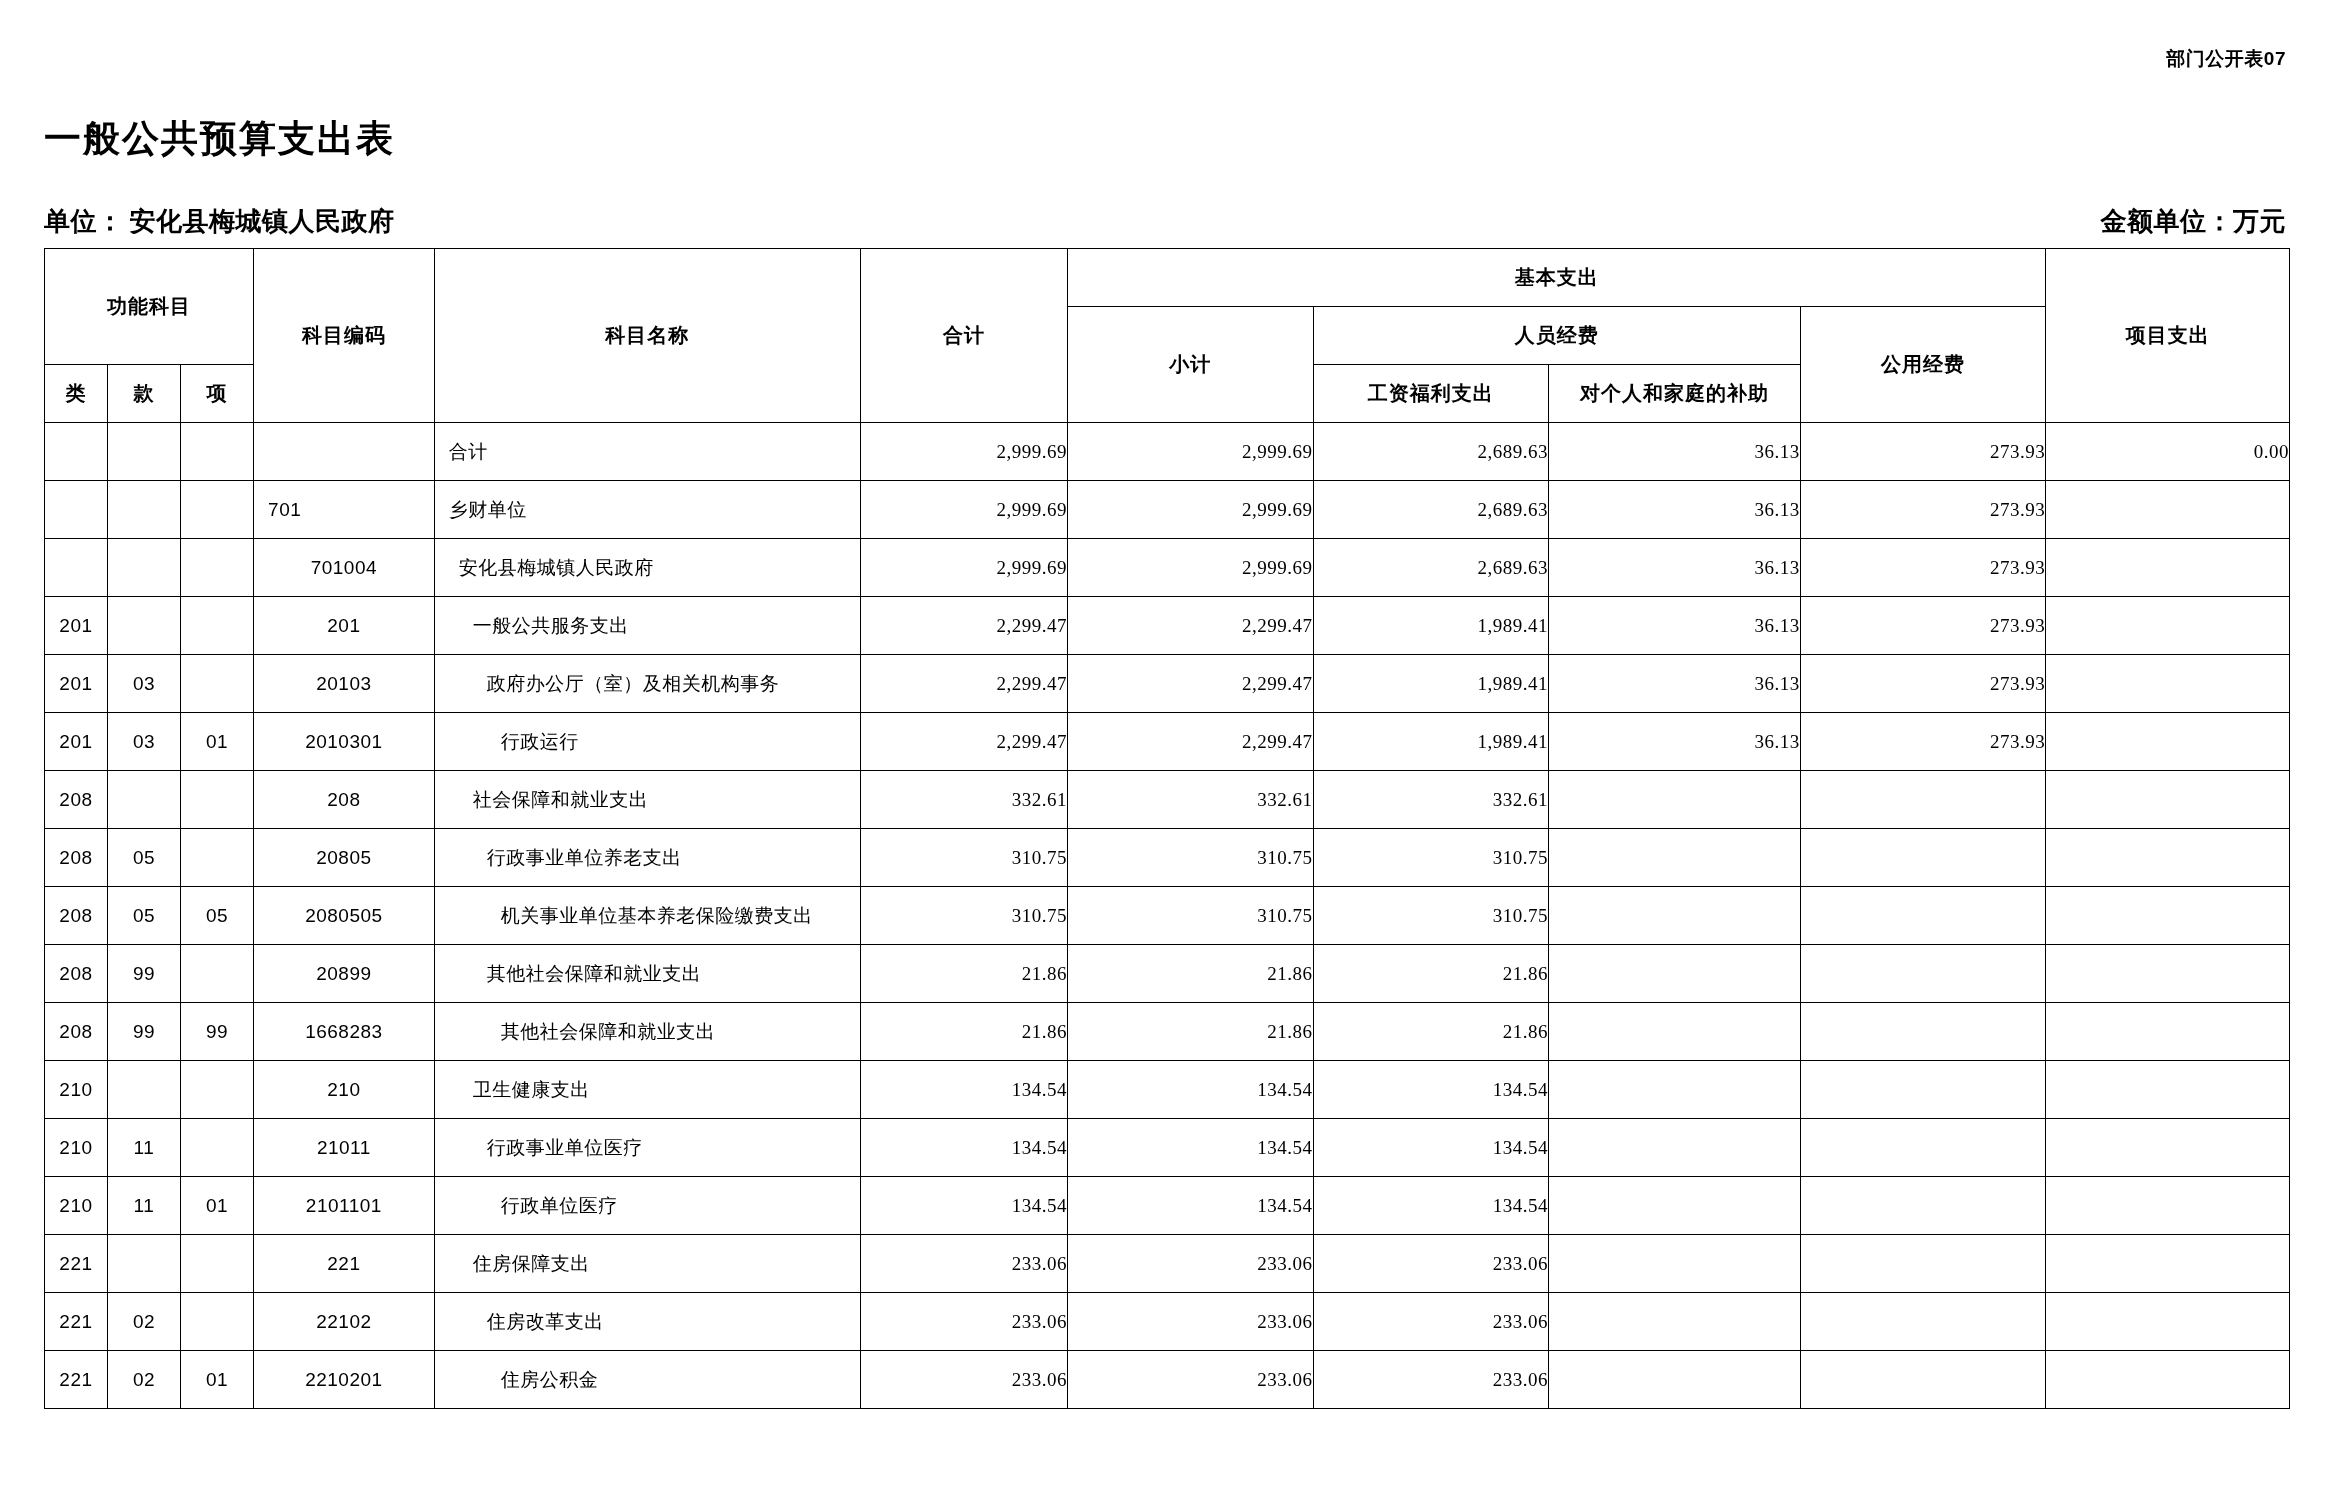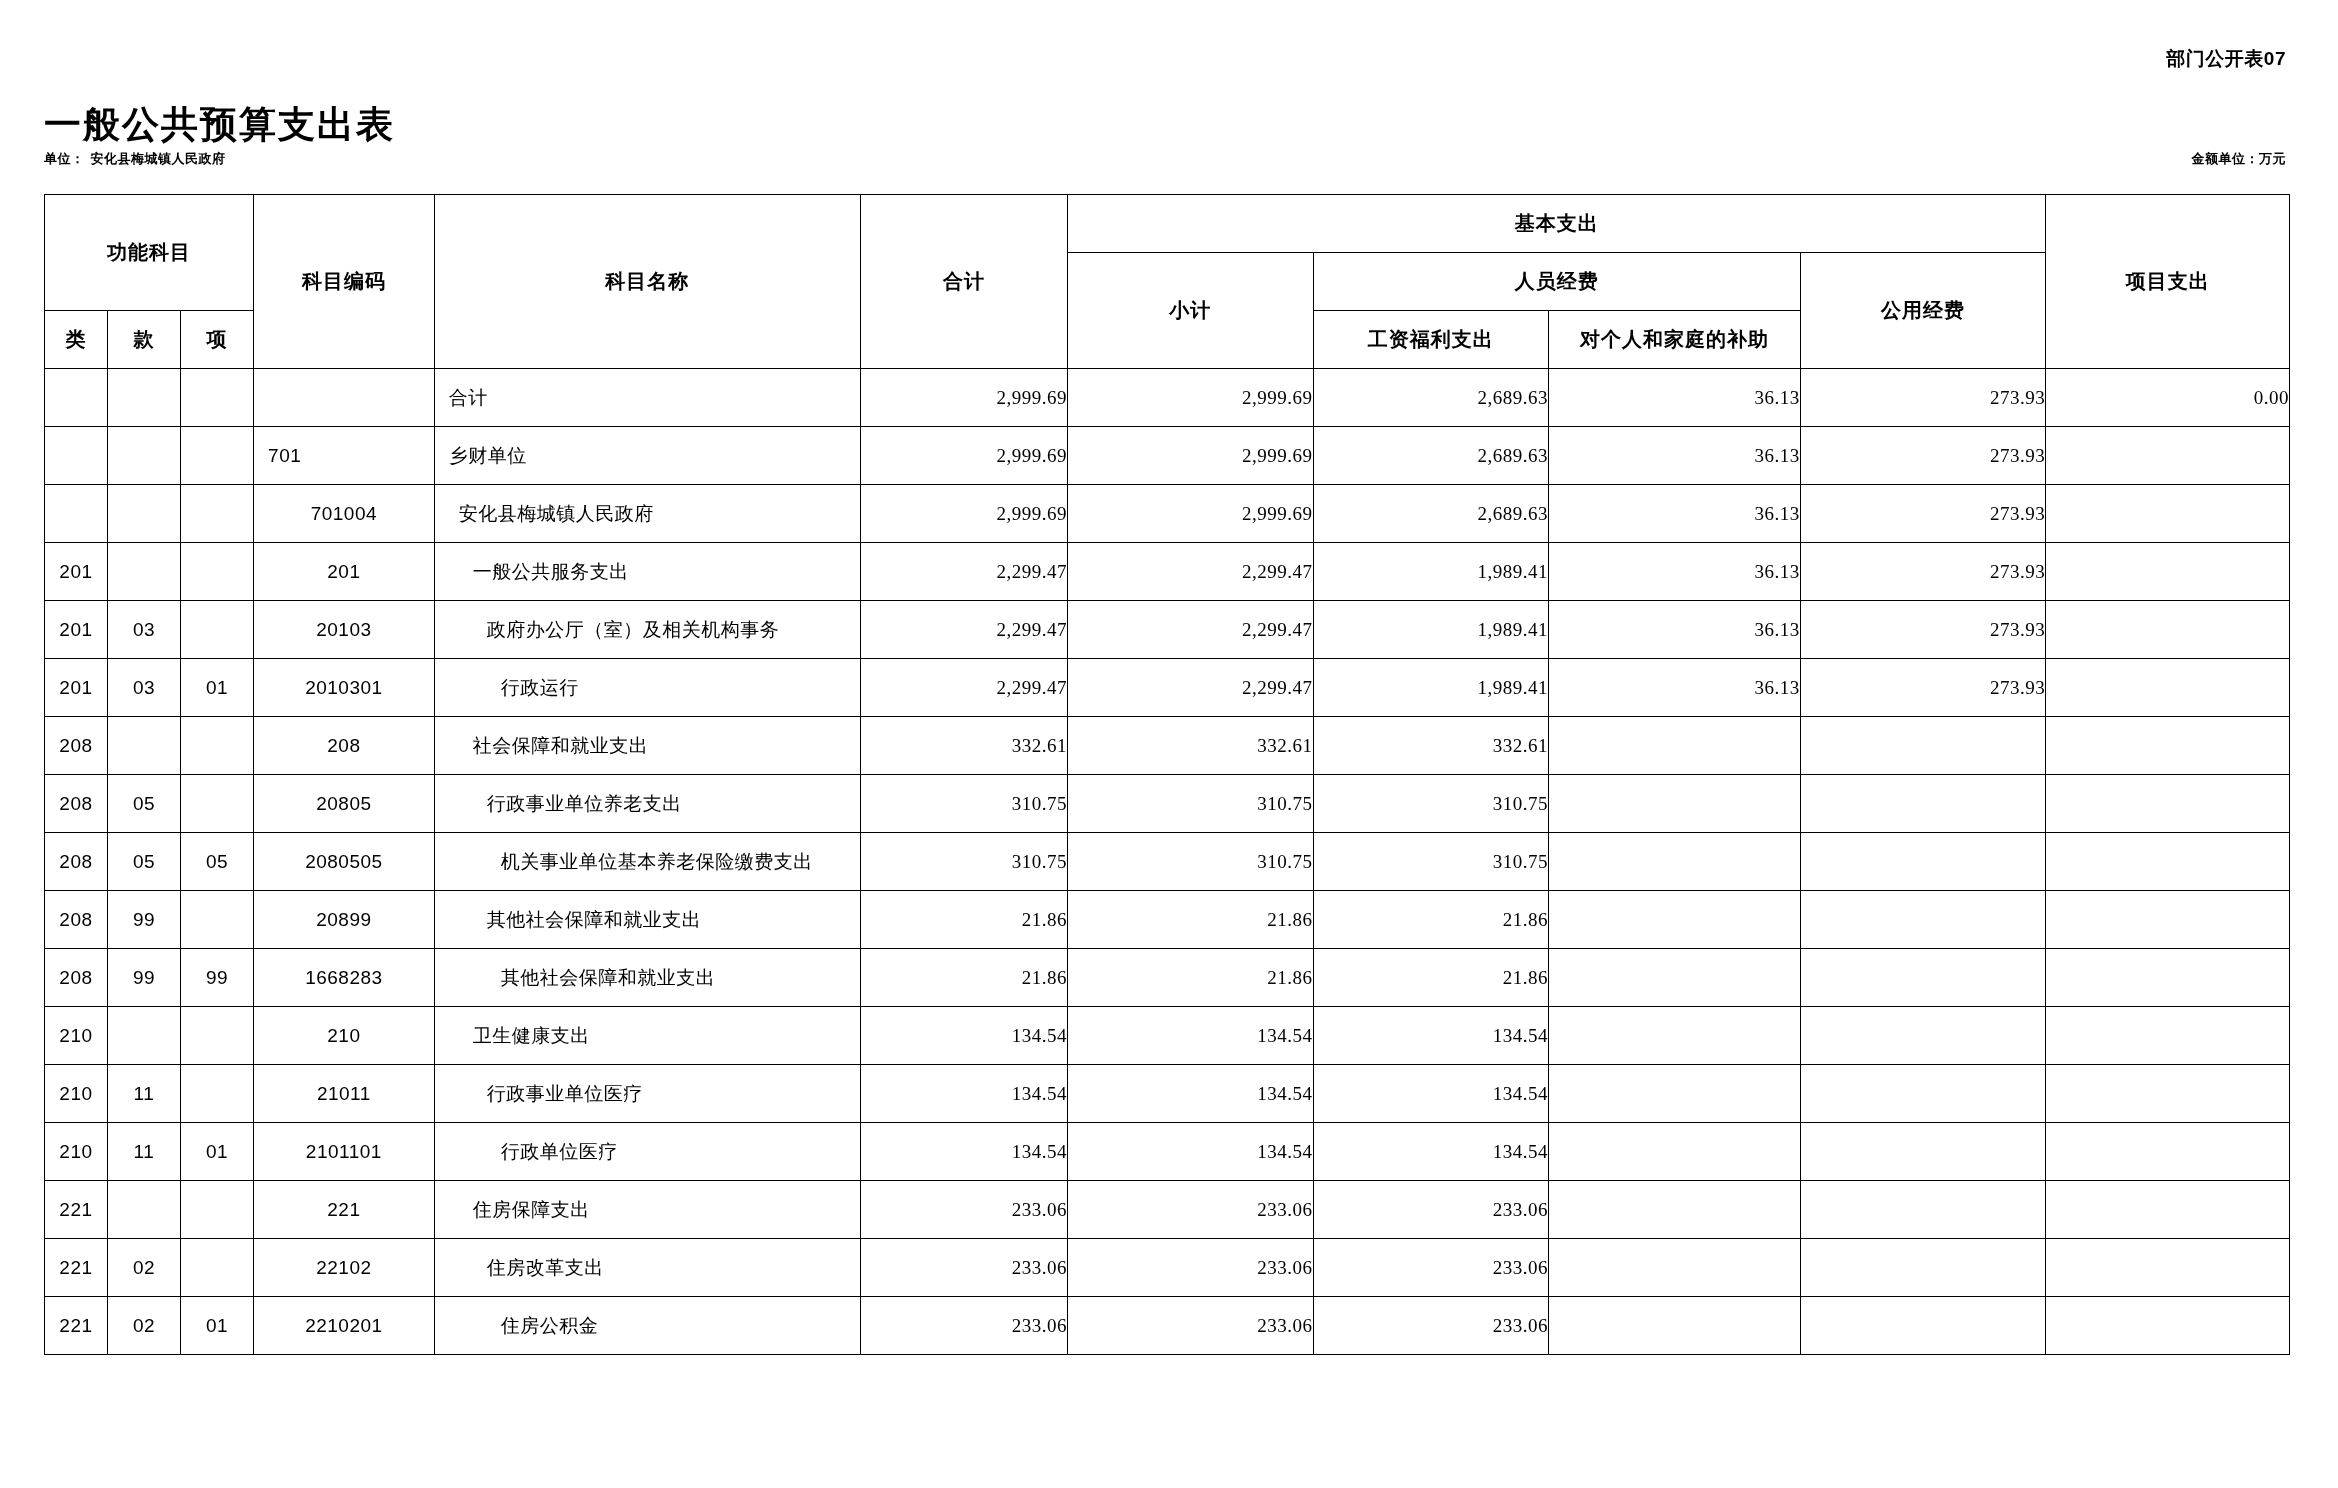--- a/index.html
+++ b/index.html
@@ -12,42 +12,43 @@
     height: 1488px;
     font-family: "Liberation Serif", "DejaVu Serif", serif;
     color: #000000;
     -webkit-font-smoothing: antialiased;
   }
   .page {
     position: relative;
     width: 2338px;
     height: 1448px;
     box-sizing: border-box;
-    padding: 0 44px;
+    padding: 14px 44px;
   }
   .doc-tag {
     position: absolute;
     top: 46px;
     right: 52px;
     font-size: 19px;
     font-weight: bold;
     font-family: "Liberation Sans", "DejaVu Sans", sans-serif;
     letter-spacing: 0.5px;
   }
   .doc-title {
     font-size: 37px;
     font-weight: bold;
     font-family: "Liberation Sans", "DejaVu Sans", sans-serif;
     letter-spacing: 2px;
     padding-top: 100px;
   }
   .meta-row {
     position: relative;
+    margin-top: 40px;
     height: 26px;
-    font-size: 13px;
+    font-size: 26px;
     font-weight: bold;
     font-family: "Liberation Sans", "DejaVu Sans", sans-serif;
   }
   .meta-left {
     position: absolute;
     left: 0px;
     top: 0;
     letter-spacing: 0.5px;
   }
   .meta-left .unit-name { margin-left: 6px; }

